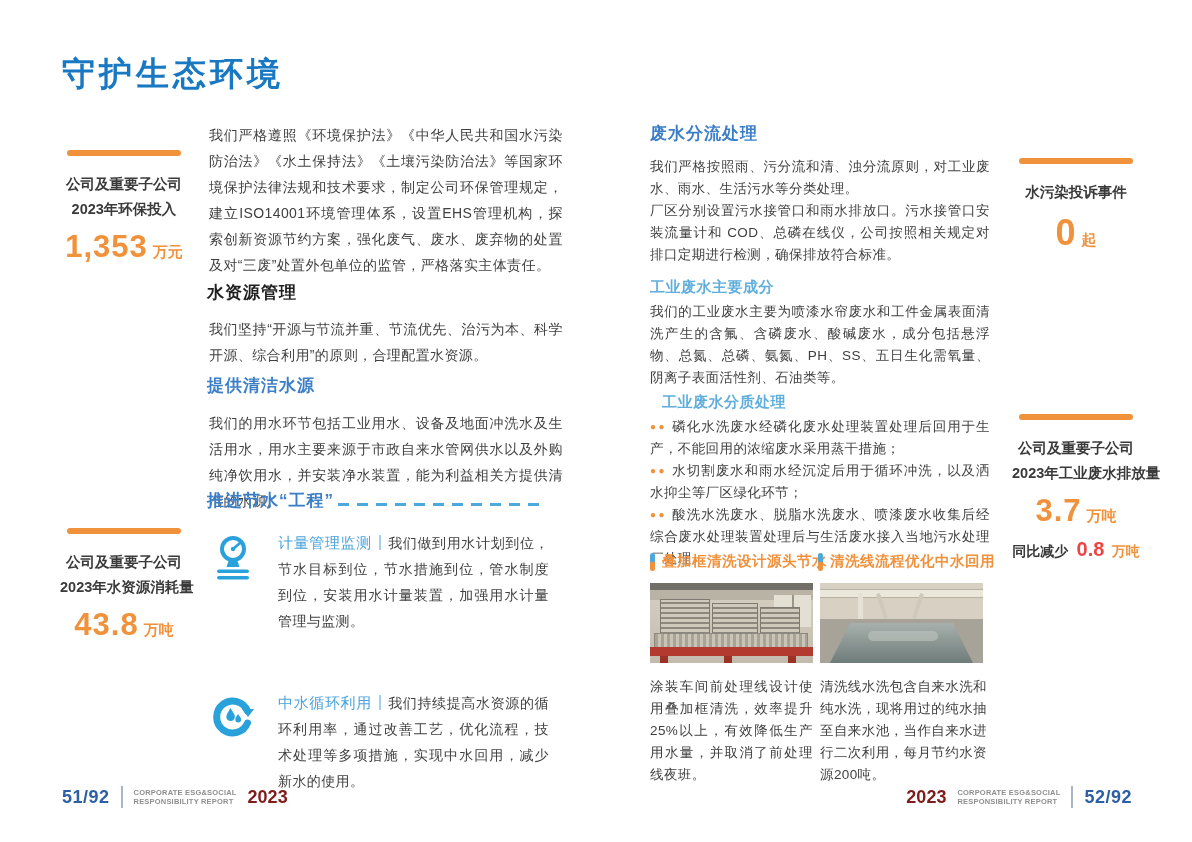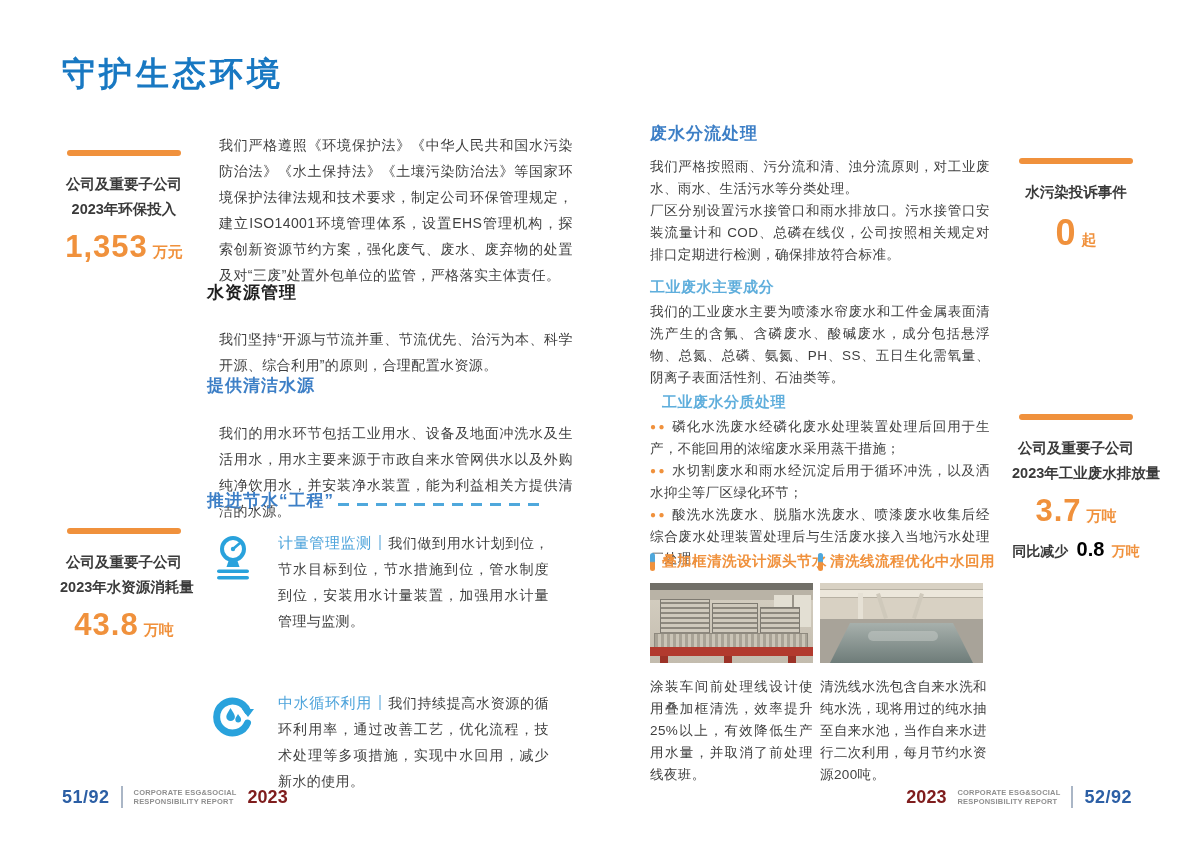--- a/index.html
+++ b/index.html
@@ -12,25 +12,25 @@
   
   .stat{width:128px;text-align:center;}
   .stat .bar{width:114px;height:6px;background:#F0913C;border-radius:3px;margin:0 auto 16px auto;}
   .stat .lbl{font-size:14.5px;color:#3a3a3a;font-weight:600;line-height:25px;white-space:nowrap;}
   .stat .val{margin-top:7px;color:#F0913C;font-weight:bold;white-space:nowrap;}
   .stat .num{font-size:31px;letter-spacing:1px;}
   .stat .num-big{font-size:36px;}
   .stat .unit{font-size:15px;margin-left:5px;}
   .stat .sub{margin-top:9px;white-space:nowrap;}
   .stat .sub-label{font-size:14px;color:#3a3a3a;font-weight:600;}
-  .stat .sub-num{font-size:20px;color:#000000;font-weight:bold;margin-left:4px;}
+  .stat .sub-num{font-size:20px;color:#ef4444;font-weight:bold;margin-left:4px;}
   .stat .sub-unit{font-size:14px;color:#F0913C;font-weight:bold;margin-left:3px;}
 
   
-  .para{font-size:14px;line-height:26px;letter-spacing:0.4px;color:#3f3f3f;text-align:justify;margin:12px;}
+  .para{font-size:14px;line-height:26px;letter-spacing:0.4px;color:#3f3f3f;text-align:justify;margin:2px;}
   .para-r{font-size:13.5px;line-height:22px;letter-spacing:0.4px;color:#3f3f3f;text-align:justify;margin:0;}
   .h-black{font-size:17px;font-weight:bold;color:#1f1f1f;letter-spacing:1px;}
   .h-blue{font-size:17px;font-weight:600;color:#3D7FC6;letter-spacing:1px;}
   .h-cyan{font-size:15px;font-weight:600;color:#5FAEDC;letter-spacing:0.5px;}
 
   .dash-line{height:3px;background:repeating-linear-gradient(90deg,#4FA8DC 0 11px,transparent 11px 19px);}
 
   
   .item-icon{position:absolute;left:4px;top:5px;width:44px;height:46px;}
   .item-body{margin:0 0 0 71px;width:271px;}

